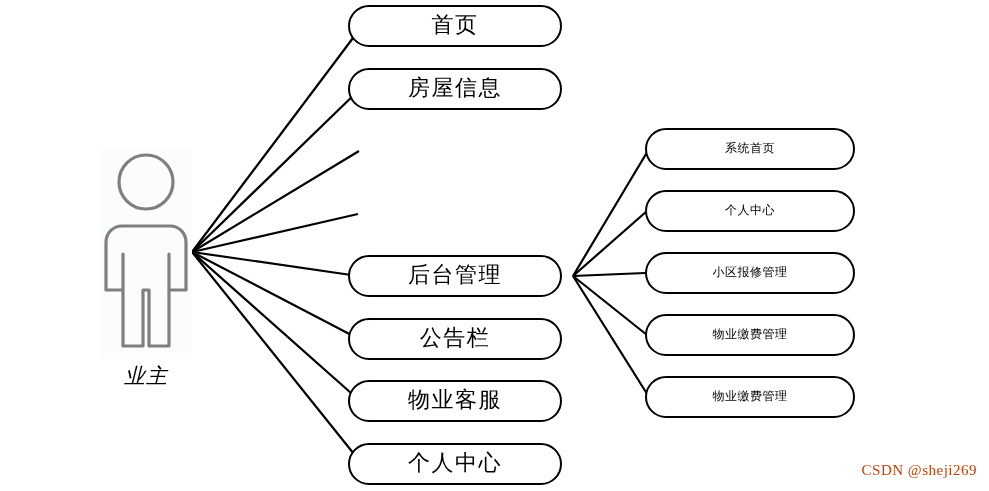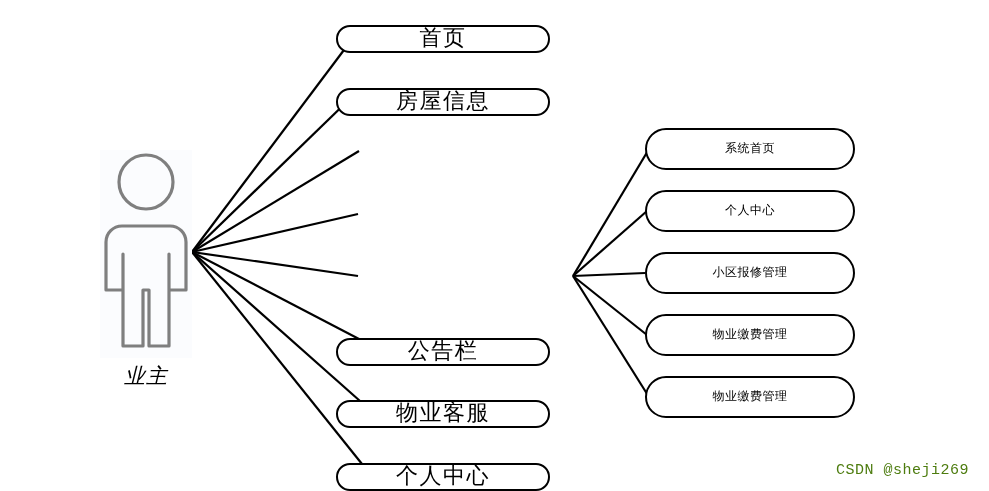--- a/index.html
+++ b/index.html
@@ -88,32 +88,32 @@
     color: #000000;
     white-space: nowrap;
   }
   .usecase .uc-text {
     font-size: 22px;
     line-height: 24px;
     letter-spacing: 1.5px;
     display: block;
     transform: translateY(-1px);
   }
-  .col-left  { width: 214px; height: 28px; left: 336px; margin-top: 20px; }
+  .col-left  { width: 214px; height: 42px; left: 348px; }
   .col-right { width: 210px; height: 42px; left: 645px; }
   .col-right .uc-text { font-size: 12px; letter-spacing: 0.5px; }
 
   
   #watermark {
     position: absolute;
-    right: 20px;
+    right: 12px;
     bottom: 12px;
-    font-family: Liberation Mono, monospace;
+    font-family: Liberation Serif, serif;
     font-size: 15px;
-    color: #4d7c0f;
+    color: #c2410c;
     letter-spacing: 0.5px;
     z-index: 4;
     white-space: nowrap;
   }
 </style>
 </head>
 <body>
 
 <div id="diagram-root">
 
@@ -149,20 +149,23 @@
     </div>
     <div id="actor-label">业主</div>
   </div>
 
   <div class="usecase col-left" style="top:5px">
     <span class="uc-text">首页</span>
   </div>
   <div class="usecase col-left" style="top:68px">
     <span class="uc-text">房屋信息</span>
   </div>
+  <div class="usecase col-left" style="top:255px">
+    <span class="uc-text">后台管理</span>
+  </div>
   <div class="usecase col-left" style="top:318px">
     <span class="uc-text">公告栏</span>
   </div>
   <div class="usecase col-left" style="top:380px">
     <span class="uc-text">物业客服</span>
   </div>
   <div class="usecase col-left" style="top:443px">
     <span class="uc-text">个人中心</span>
   </div>
 

